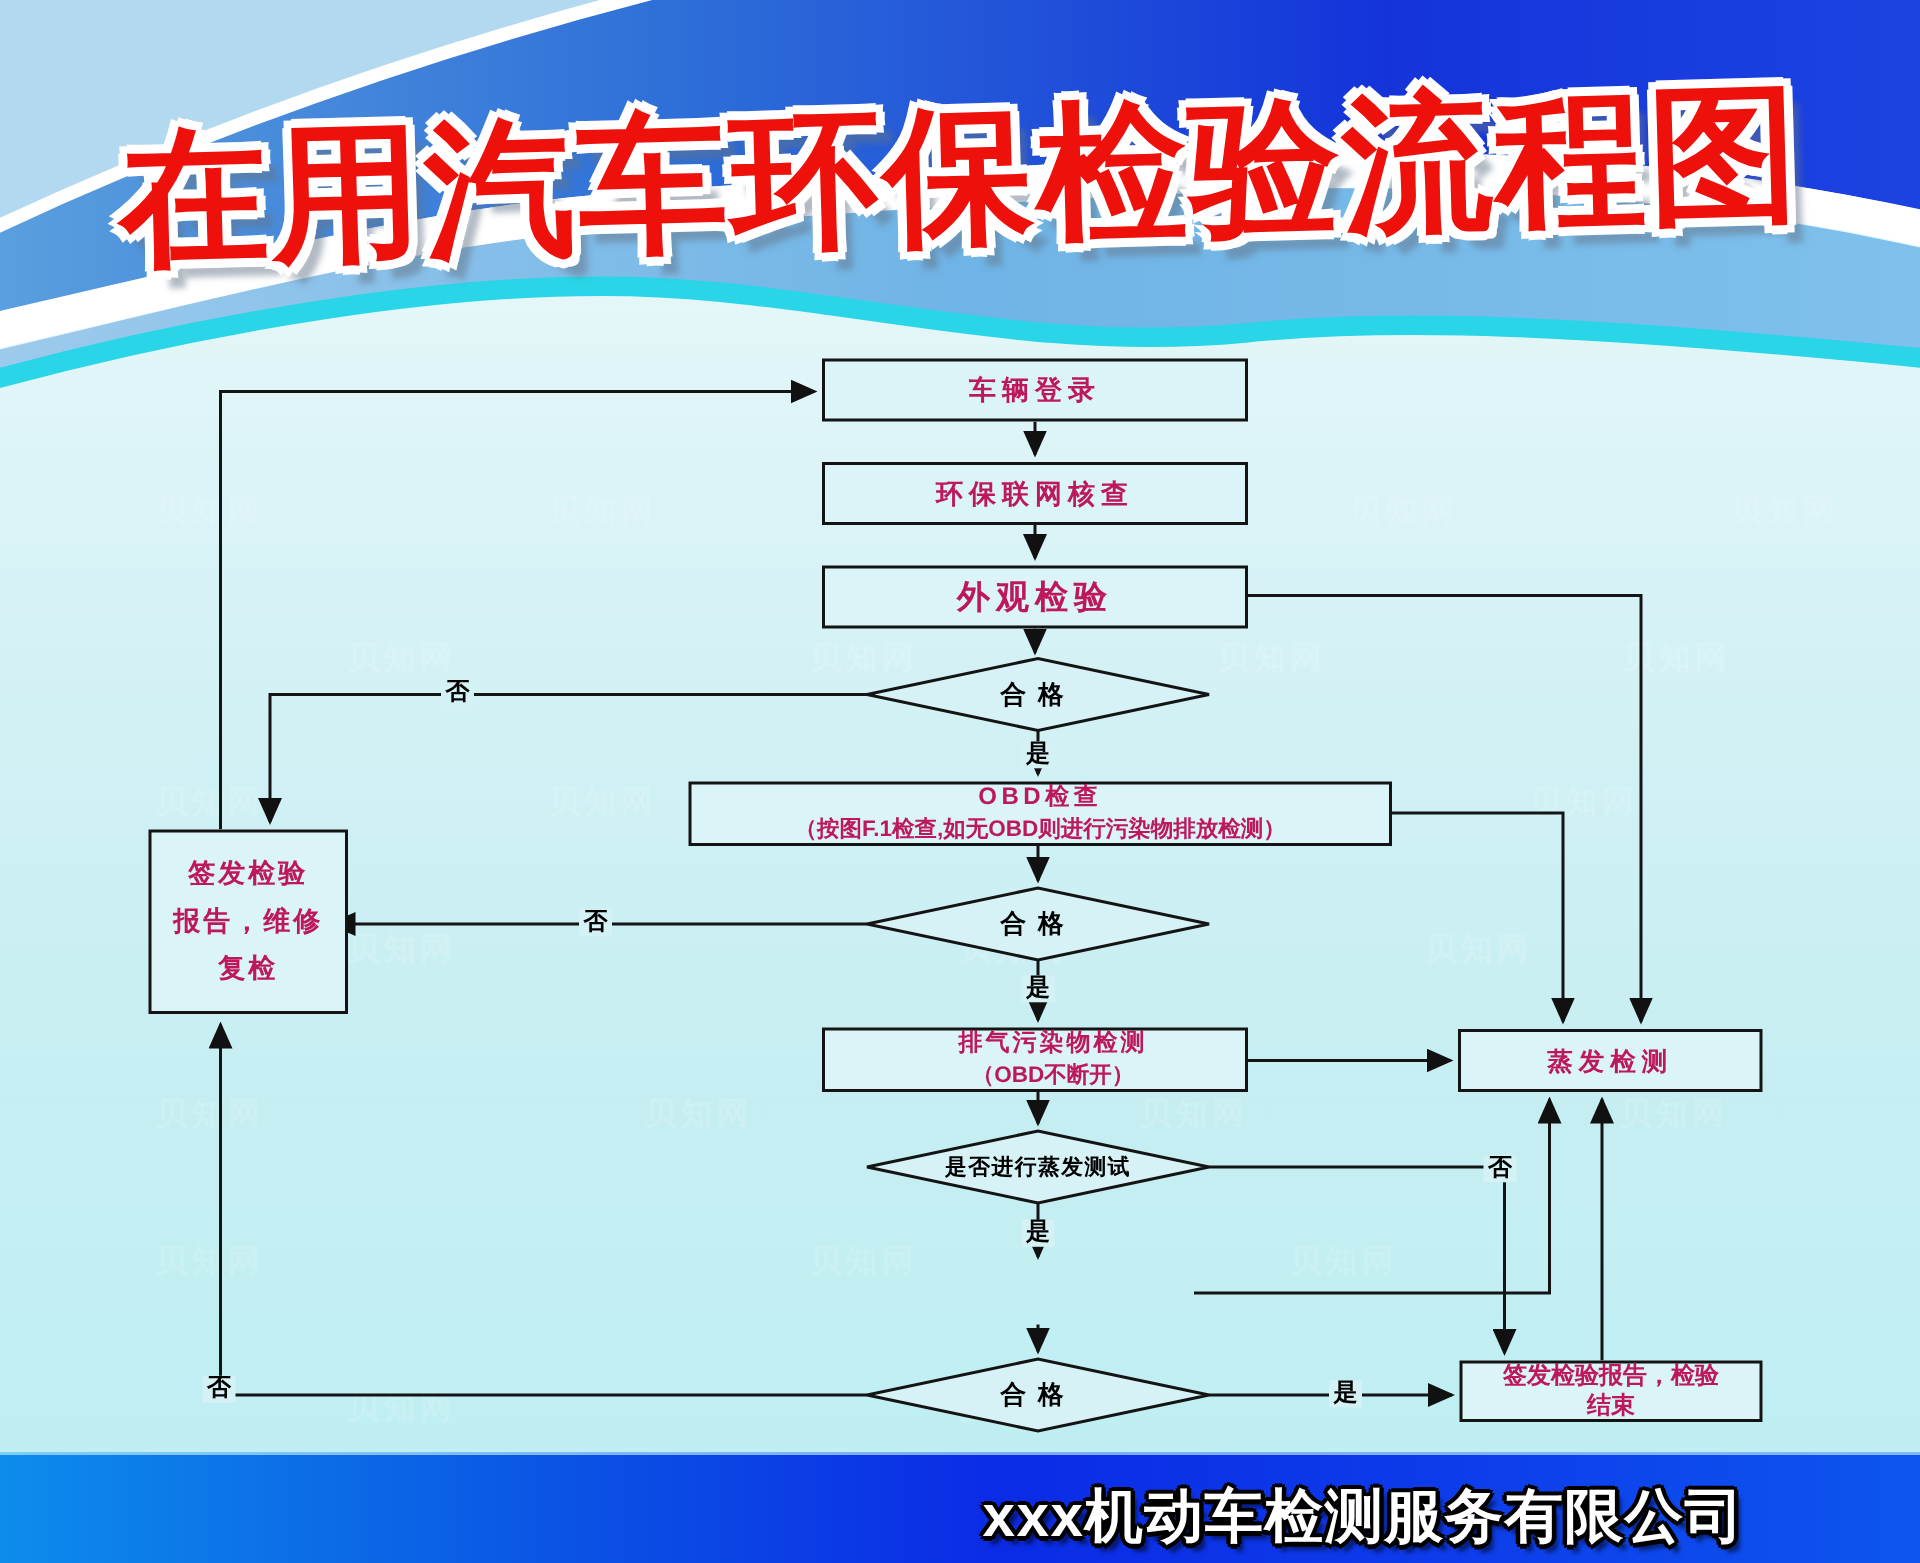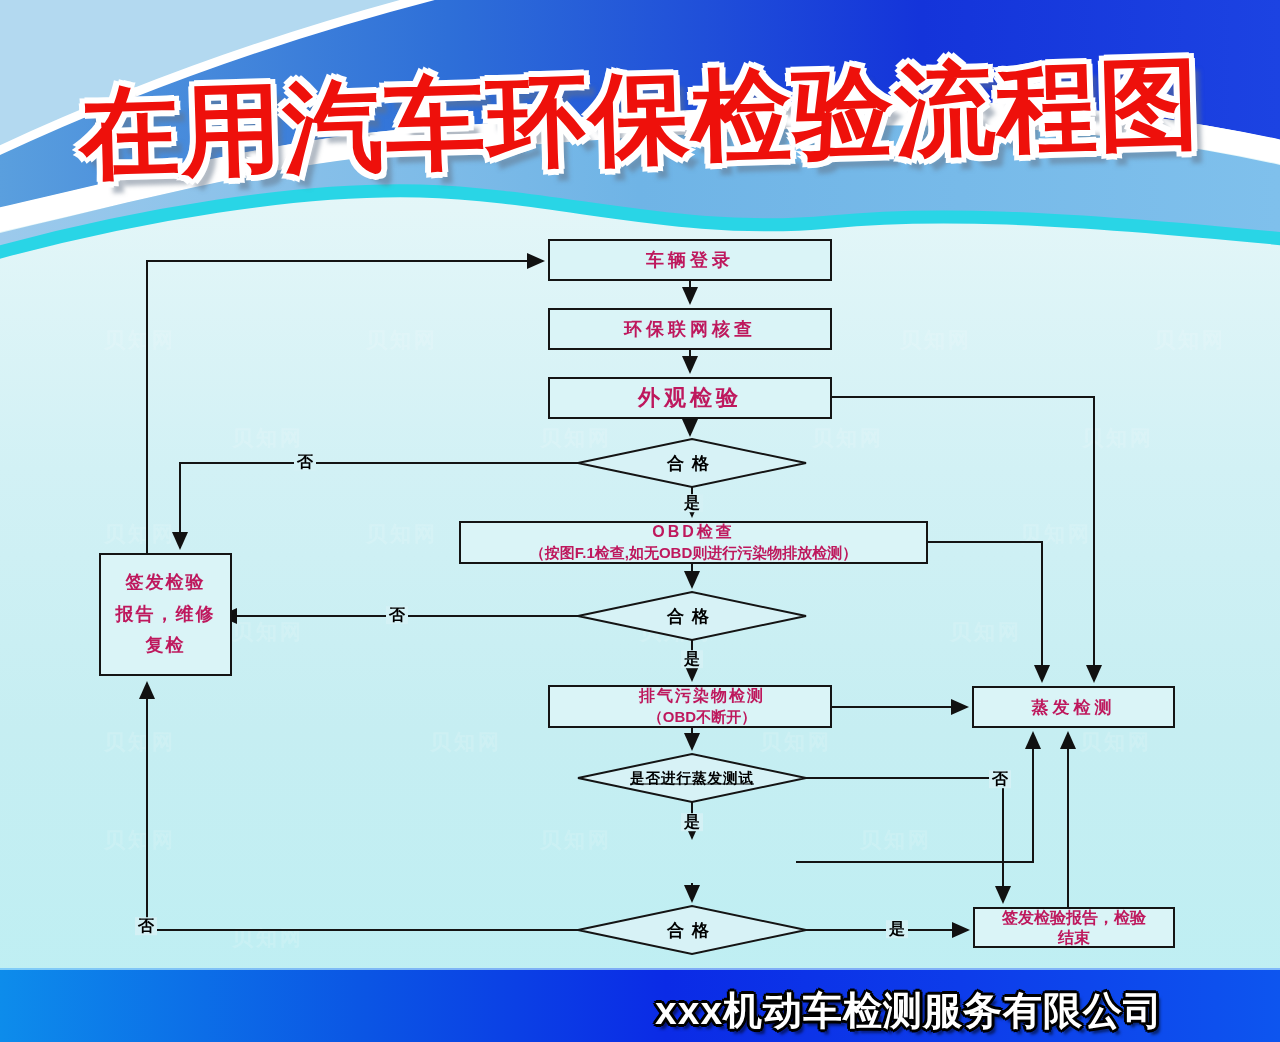--- a/index.html
+++ b/index.html
@@ -146,21 +146,21 @@
     <span>报告，维修</span>
     <span>复检</span>
   </div>
   <div class="node" style="left:973px;top:907px;width:202px;height:41px;font-size:16px;line-height:1.25;">
     <span>签发检验报告，检验</span>
     <span>结束</span>
   </div>
 
   <span class="dlabel" style="left:692px;top:463px;font-size:17px;letter-spacing:8px;">合格</span>
   <span class="dlabel" style="left:692px;top:616px;font-size:17px;letter-spacing:8px;">合格</span>
-  <span class="dlabel" style="left:692px;top:778px;font-size:14.5px;letter-spacing:1px;text-decoration:underline;">是否进行蒸发测试</span>
+  <span class="dlabel" style="left:692px;top:778px;font-size:14.5px;letter-spacing:1px;">是否进行蒸发测试</span>
   <span class="dlabel" style="left:692px;top:930px;font-size:17px;letter-spacing:8px;">合格</span>
 
   <span class="lbl" style="left:692px;top:503px;font-size:16px;">是</span>
   <span class="lbl" style="left:692px;top:659px;font-size:16px;">是</span>
   <span class="lbl" style="left:692px;top:822px;font-size:16px;">是</span>
   <span class="lbl" style="left:897px;top:929px;font-size:16px;">是</span>
   <span class="lbl" style="left:305px;top:462px;font-size:16px;">否</span>
   <span class="lbl" style="left:397px;top:615px;font-size:16px;">否</span>
   <span class="lbl" style="left:1000px;top:779px;font-size:16px;">否</span>
   <span class="lbl" style="left:146px;top:926px;font-size:16px;">否</span>

